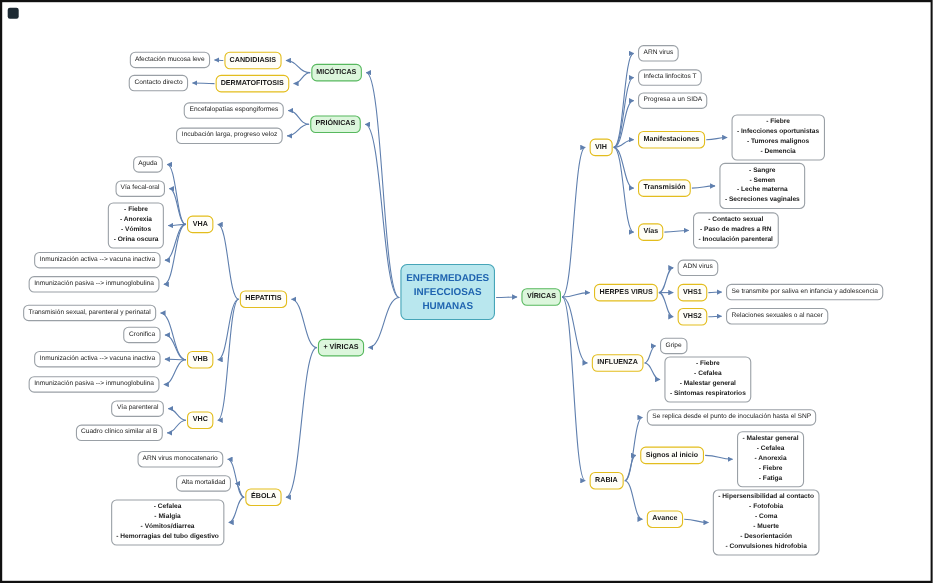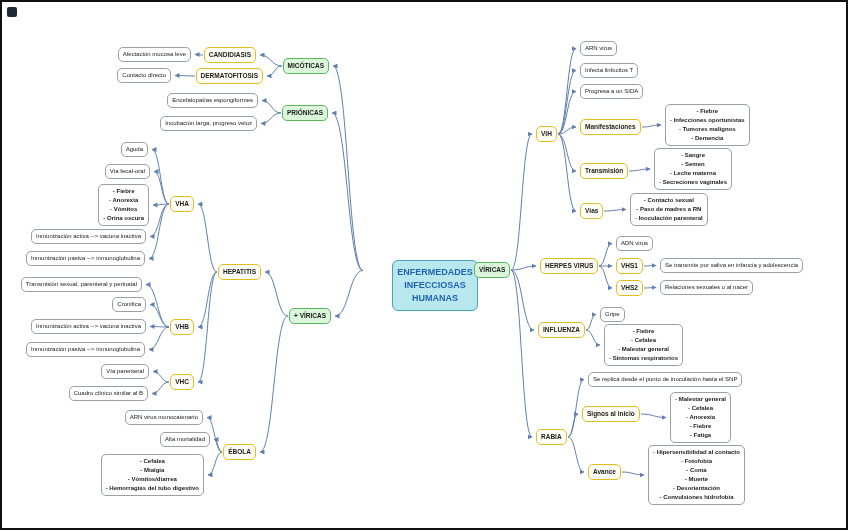--- a/index.html
+++ b/index.html
@@ -115,21 +115,21 @@
       <path d="M 509 268 C 519.5 268, 519.5 435, 530 435" marker-end="url(#arrowhead)"></path>
       <path d="M 566 435 C 574 435, 574 377.5, 582 377.5" marker-end="url(#arrowhead)"></path>
       <path d="M 566 435 C 571 435, 571 412, 576 412" marker-end="url(#arrowhead)"></path>
       <path d="M 639 412 C 651.5 412, 651.5 415.5, 664 415.5" marker-end="url(#arrowhead)"></path>
       <path d="M 566 435 C 574 435, 574 470, 582 470" marker-end="url(#arrowhead)"></path>
       <path d="M 620 470 C 631 470, 631 473, 642 473" marker-end="url(#arrowhead)"></path>
     </svg>
 
   <div class="corner-mark"></div>
 
-  <div class="node central" style="left:362px;top:258px;margin-left:28px;">ENFERMEDADES
+  <div class="node central" style="left:362px;top:238px;">ENFERMEDADES
 INFECCIOSAS
 HUMANAS</div>
 
   <div class="node green" style="right:517px;top:56px;">MICÓTICAS</div>
   <div class="node green" style="right:518px;top:103px;">PRIÓNICAS</div>
   <div class="node green" style="right:515px;top:306px;">+ VÍRICAS</div>
 
   <div class="node yellow" style="right:590px;top:45px;">CANDIDIASIS</div>
   <div class="node yellow" style="right:583px;top:66px;">DERMATOFITOSIS</div>
   <div class="node" style="right:655px;top:45px;">Afectación mucosa leve</div>

